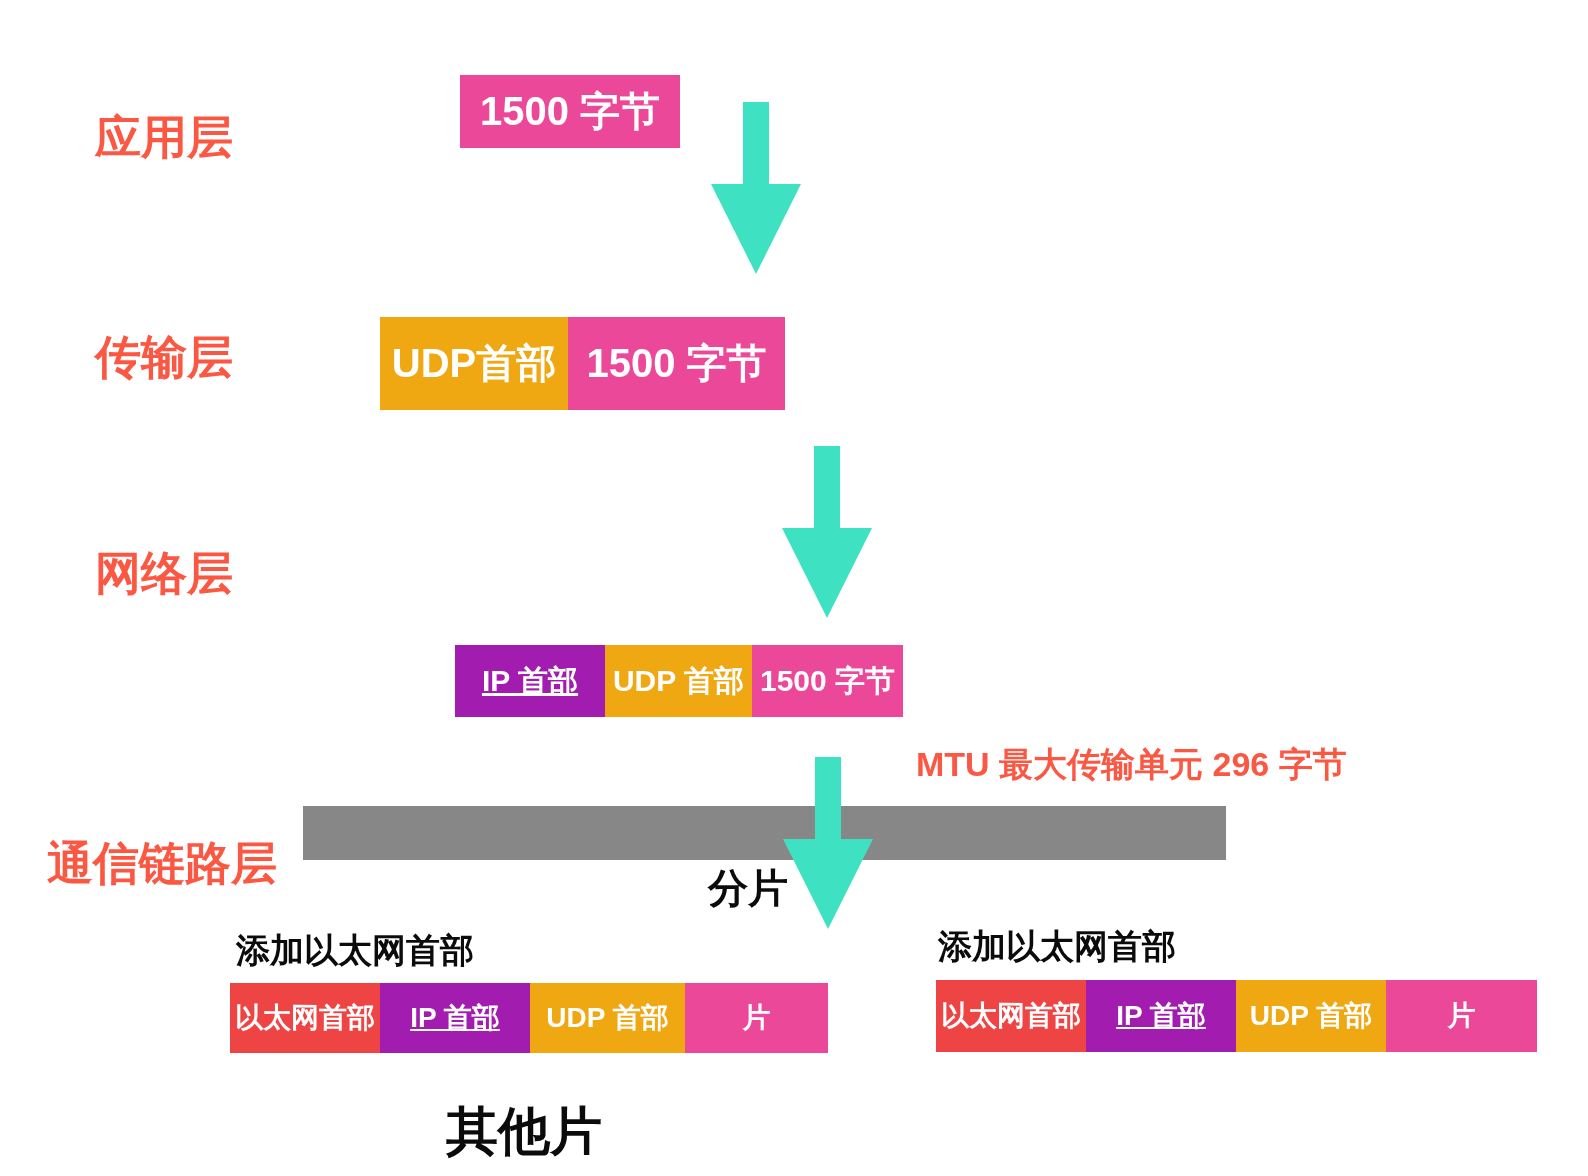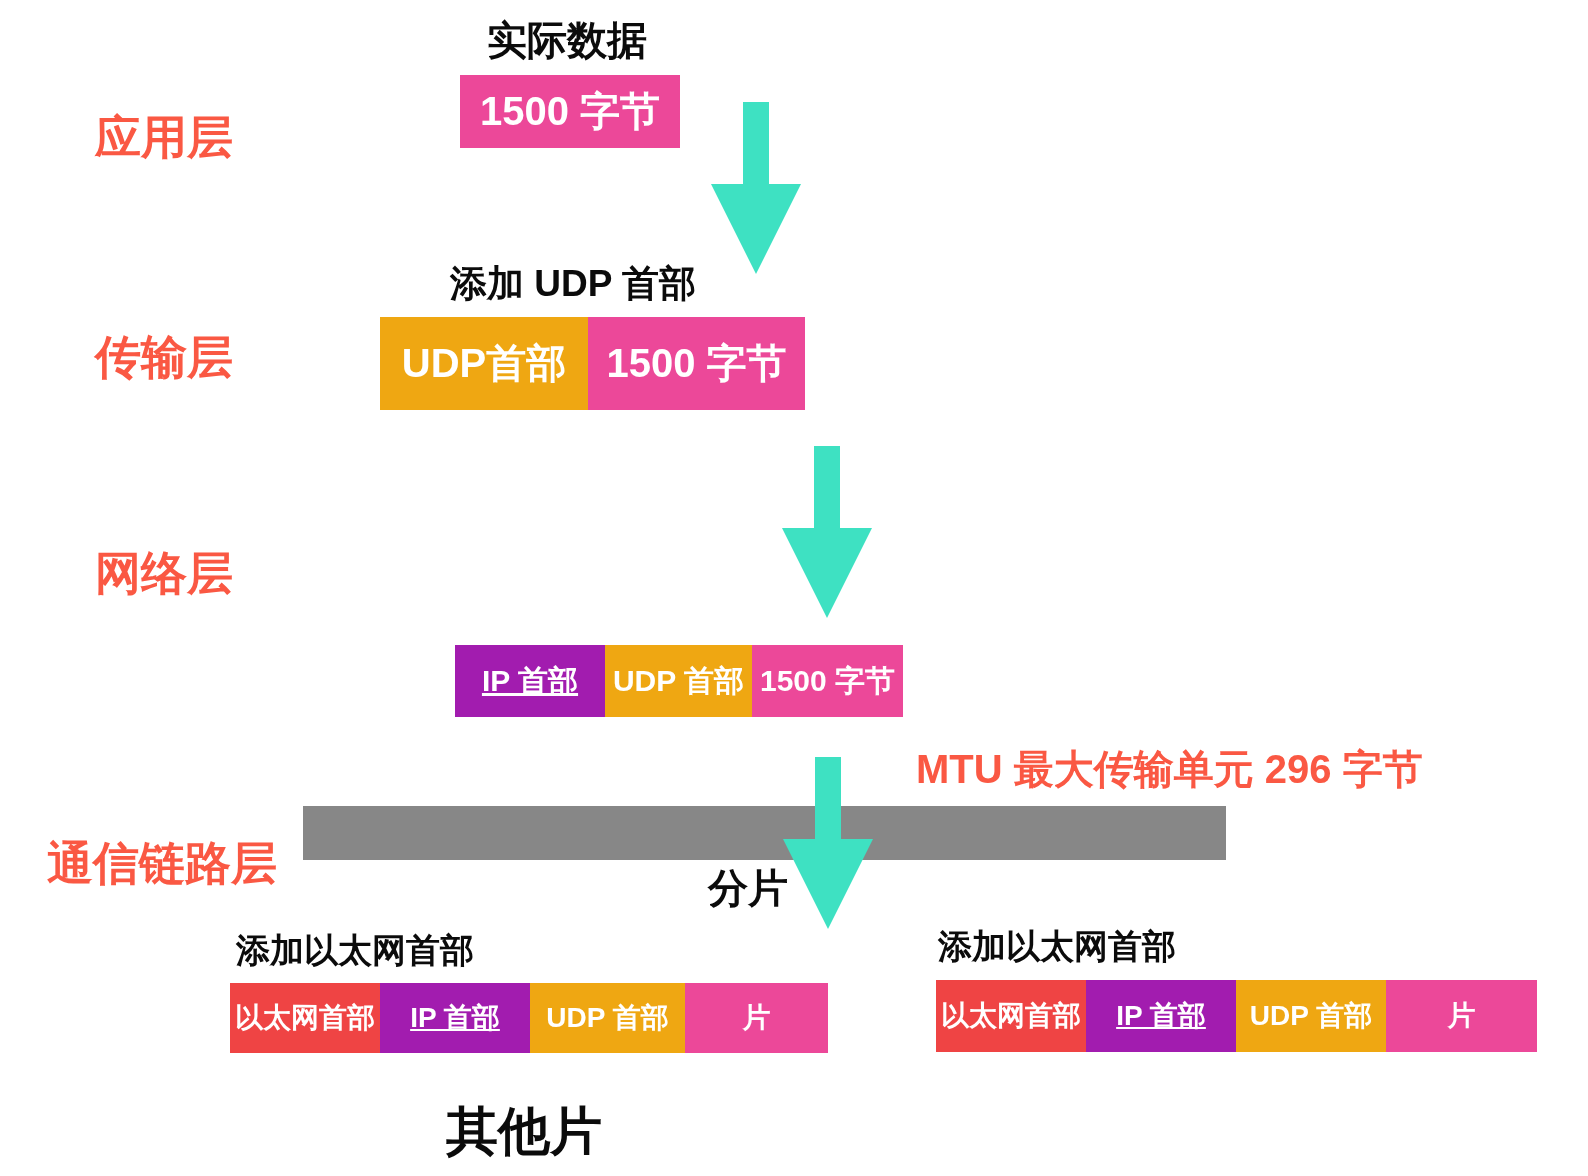--- a/index.html
+++ b/index.html
@@ -8,21 +8,21 @@
     font-family:"Liberation Sans","DejaVu Sans",sans-serif;overflow:hidden;
   }
   .layer-label{
     position:absolute;font-size:46px;font-weight:700;color:#FA5843;
     white-space:nowrap;line-height:1.1;
   }
   .heading{
     position:absolute;font-weight:700;color:#0B0B0B;white-space:nowrap;line-height:1.2;
   }
   .mtu-note{
-    position:absolute;left:916px;top:742px;font-size:40px;font-weight:700;
+    position:absolute;left:916px;top:742px;font-size:34px;font-weight:700;
     color:#FA5843;white-space:nowrap;
   }
   .packet-row{position:absolute;display:flex;}
   .seg{
     display:flex;align-items:center;justify-content:center;
     color:#ffffff;font-weight:700;white-space:nowrap;
   }
   .seg.pink{background:#ec4899;}
   .seg.orange{background:#EFA712;}
   .seg.green{background:#a21caf;text-decoration:underline;}
@@ -37,32 +37,30 @@
 </head>
 <body>
 
 <div class="canvas">
 
   <div class="layer-label" style="left:95px;top:112px">应用层</div>
   <div class="layer-label" style="left:95px;top:332px">传输层</div>
   <div class="layer-label" style="left:95px;top:548px">网络层</div>
   <div class="layer-label" style="left:47px;top:838px">通信链路层</div>
 
-  <div class="heading" style="left:487px;top:16px;font-size:40px">实际数据</div>
   <div class="packet-row" style="left:460px;top:75px;height:73px;font-size:40px">
     <div class="seg pink" style="width:220px">1500 字节</div>
   </div>
 
   <svg class="arrow" style="left:711px;top:102px" width="90" height="172" viewBox="0 0 90 172">
     <path d="M32 0 H58 V82 H90 L45 172 L0 82 H32 Z"></path>
   </svg>
 
-  <div class="heading" style="left:450px;top:262px;font-size:37px">添加 UDP 首部</div>
   <div class="packet-row" style="left:380px;top:317px;height:93px;font-size:40px">
-    <div class="seg orange" style="width:208px">UDP首部</div>
+    <div class="seg orange" style="width:188px">UDP首部</div>
     <div class="seg pink" style="width:217px">1500 字节</div>
   </div>
 
   <svg class="arrow" style="left:782px;top:446px" width="90" height="172" viewBox="0 0 90 172">
     <path d="M32 0 H58 V82 H90 L45 172 L0 82 H32 Z"></path>
   </svg>
 
   <div class="packet-row" style="left:455px;top:645px;height:72px;font-size:30px">
     <div class="seg green" style="width:150px">IP 首部</div>
     <div class="seg orange" style="width:147px">UDP 首部</div>

